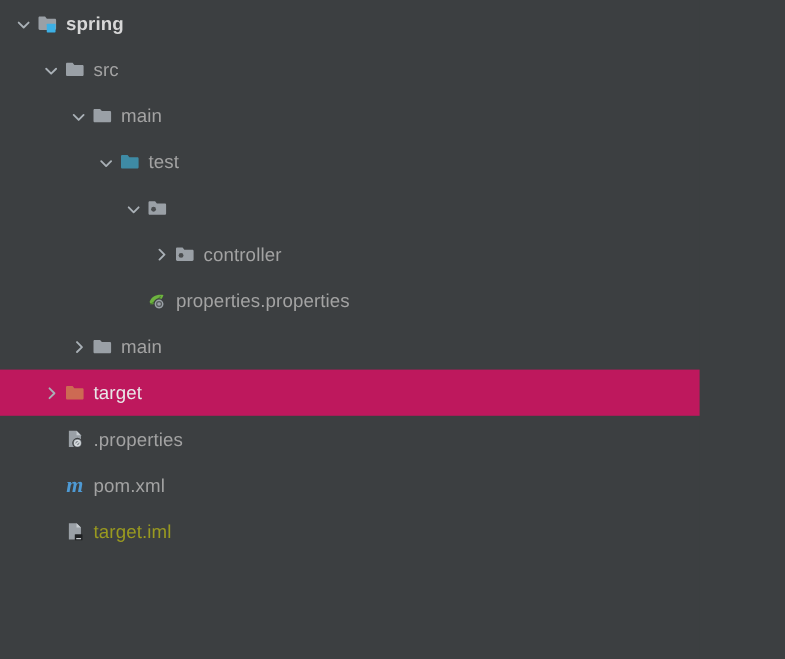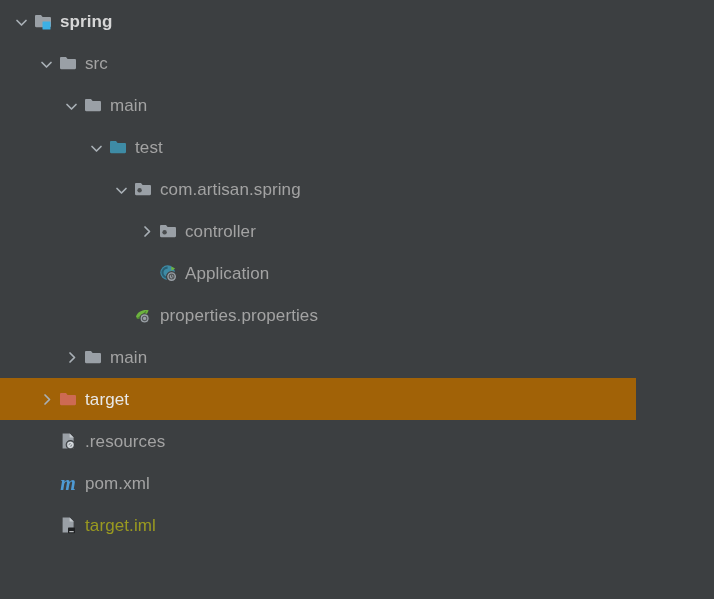--- a/index.html
+++ b/index.html
@@ -21,21 +21,21 @@
   }
   .row {
     position: relative;
     height: 42px;
     display: flex;
     align-items: center;
     box-sizing: border-box;
     white-space: nowrap;
   }
   .row.selected {
-    background: #a16207;
+    background: #be185d;
   }
   .indent {
     display: inline-block;
     flex: 0 0 auto;
   }
   .twisty {
     flex: 0 0 auto;
     width: 20px;
     height: 20px;
     display: flex;
@@ -137,51 +137,35 @@
         <svg width="15" height="15" viewBox="0 0 15 15">
           <path d="M3 6.5 L7.5 11 L12 6.5" fill="none" stroke="#a9b0b6" stroke-width="1.7" stroke-linecap="round" stroke-linejoin="round"></path>
         </svg>
       </span>
       <span class="icon">
         <svg width="19" height="19" viewBox="0 0 19 19">
           <path d="M1 4.2 C1 3.5 1.5 3 2.2 3 L7 3 L8.6 5 L15.8 5 C16.5 5 17 5.5 17 6.2 L17 14 C17 14.7 16.5 15.2 15.8 15.2 L2.2 15.2 C1.5 15.2 1 14.7 1 14 Z" fill="#9aa0a6"></path>
           <circle cx="5.6" cy="10.2" r="2.2" fill="#4a4d4f"></circle>
         </svg>
       </span>
-      <span class="label">com.artisan.spring</span>
     </div>
     <div class="row">
       <span class="indent" style="width: 136px;"></span>
       <span class="twisty">
         <svg width="15" height="15" viewBox="0 0 15 15">
           <path d="M6 3 L10.5 7.5 L6 12" fill="none" stroke="#a9b0b6" stroke-width="1.7" stroke-linecap="round" stroke-linejoin="round"></path>
         </svg>
       </span>
       <span class="icon">
         <svg width="19" height="19" viewBox="0 0 19 19">
           <path d="M1 4.2 C1 3.5 1.5 3 2.2 3 L7 3 L8.6 5 L15.8 5 C16.5 5 17 5.5 17 6.2 L17 14 C17 14.7 16.5 15.2 15.8 15.2 L2.2 15.2 C1.5 15.2 1 14.7 1 14 Z" fill="#9aa0a6"></path>
           <circle cx="5.6" cy="10.2" r="2.2" fill="#4a4d4f"></circle>
         </svg>
       </span>
       <span class="label">controller</span>
-    </div>
-    <div class="row">
-      <span class="indent" style="width: 136px;"></span>
-      <span class="twisty"></span>
-      <span class="icon">
-        <svg width="19" height="19" viewBox="0 0 19 19">
-          <circle cx="8.6" cy="8.6" r="7.3" fill="#3e8ba5"></circle>
-          <path d="M8.6 3.6 A5 5 0 1 0 13.3 7.3" fill="none" stroke="#2a5f73" stroke-width="2.1"></path>
-          <path d="M12.3 2.4 L16.2 4.6 L12.3 6.8 Z" fill="#6db33f"></path>
-          <circle cx="12.6" cy="12.6" r="5" fill="#9aa0a6" stroke="#3c3f41" stroke-width="1.2"></circle>
-          <circle cx="12.6" cy="12.6" r="2.4" fill="none" stroke="#55595b" stroke-width="1.2"></circle>
-          <path d="M12.6 11 L12.6 12.6 L13.9 13.4" fill="none" stroke="#55595b" stroke-width="1.1" stroke-linecap="round"></path>
-        </svg>
-      </span>
-      <span class="label">Application</span>
     </div>
     <div class="row">
       <span class="indent" style="width: 111px;"></span>
       <span class="twisty"></span>
       <span class="icon">
         <svg width="19" height="19" viewBox="0 0 19 19">
           <path d="M2 10.5 C3.6 5.4 9 3.2 14.6 4.2 C13.2 8.4 10.4 12 5.8 12.6 C4 12.8 2.6 12 2 10.5 Z" fill="#6db33f"></path>
           <path d="M3.2 12.4 C6.4 11 9.6 8.6 11.8 5.6" fill="none" stroke="#4e8a2c" stroke-width="1.1" stroke-linecap="round"></path>
           <circle cx="10.6" cy="12.4" r="4.6" fill="#9aa0a6" stroke="#3c3f41" stroke-width="1.1"></circle>
           <circle cx="10.6" cy="12.4" r="2.2" fill="none" stroke="#55595b" stroke-width="1.1"></circle>
@@ -222,21 +206,21 @@
       <span class="twisty"></span>
       <span class="icon">
         <svg width="19" height="19" viewBox="0 0 19 19">
           <path d="M3.6 1.6 L10.6 1.6 L14.6 5.6 L14.6 16.4 L3.6 16.4 Z" fill="#9aa0a6"></path>
           <path d="M10.6 1.6 L10.6 5.6 L14.6 5.6 Z" fill="#c6cbd0"></path>
           <circle cx="11.4" cy="12.8" r="4.2" fill="#868c92" stroke="#3c3f41" stroke-width="1.1"></circle>
           <circle cx="11.4" cy="12.8" r="2.5" fill="none" stroke="#d9dde0" stroke-width="1.2"></circle>
           <line x1="9.6" y1="14.6" x2="13.2" y2="11" stroke="#d9dde0" stroke-width="1.2"></line>
         </svg>
       </span>
-      <span class="label">.resources</span>
+      <span class="label">.properties</span>
     </div>
     <div class="row">
       <span class="indent" style="width: 36px;"></span>
       <span class="twisty"></span>
       <span class="icon">
         <span style="font-family:'Liberation Serif',serif;font-style:italic;font-weight:bold;font-size:20px;color:#4e9ad4;line-height:1;">m</span>
       </span>
       <span class="label">pom.xml</span>
     </div>
     <div class="row">

